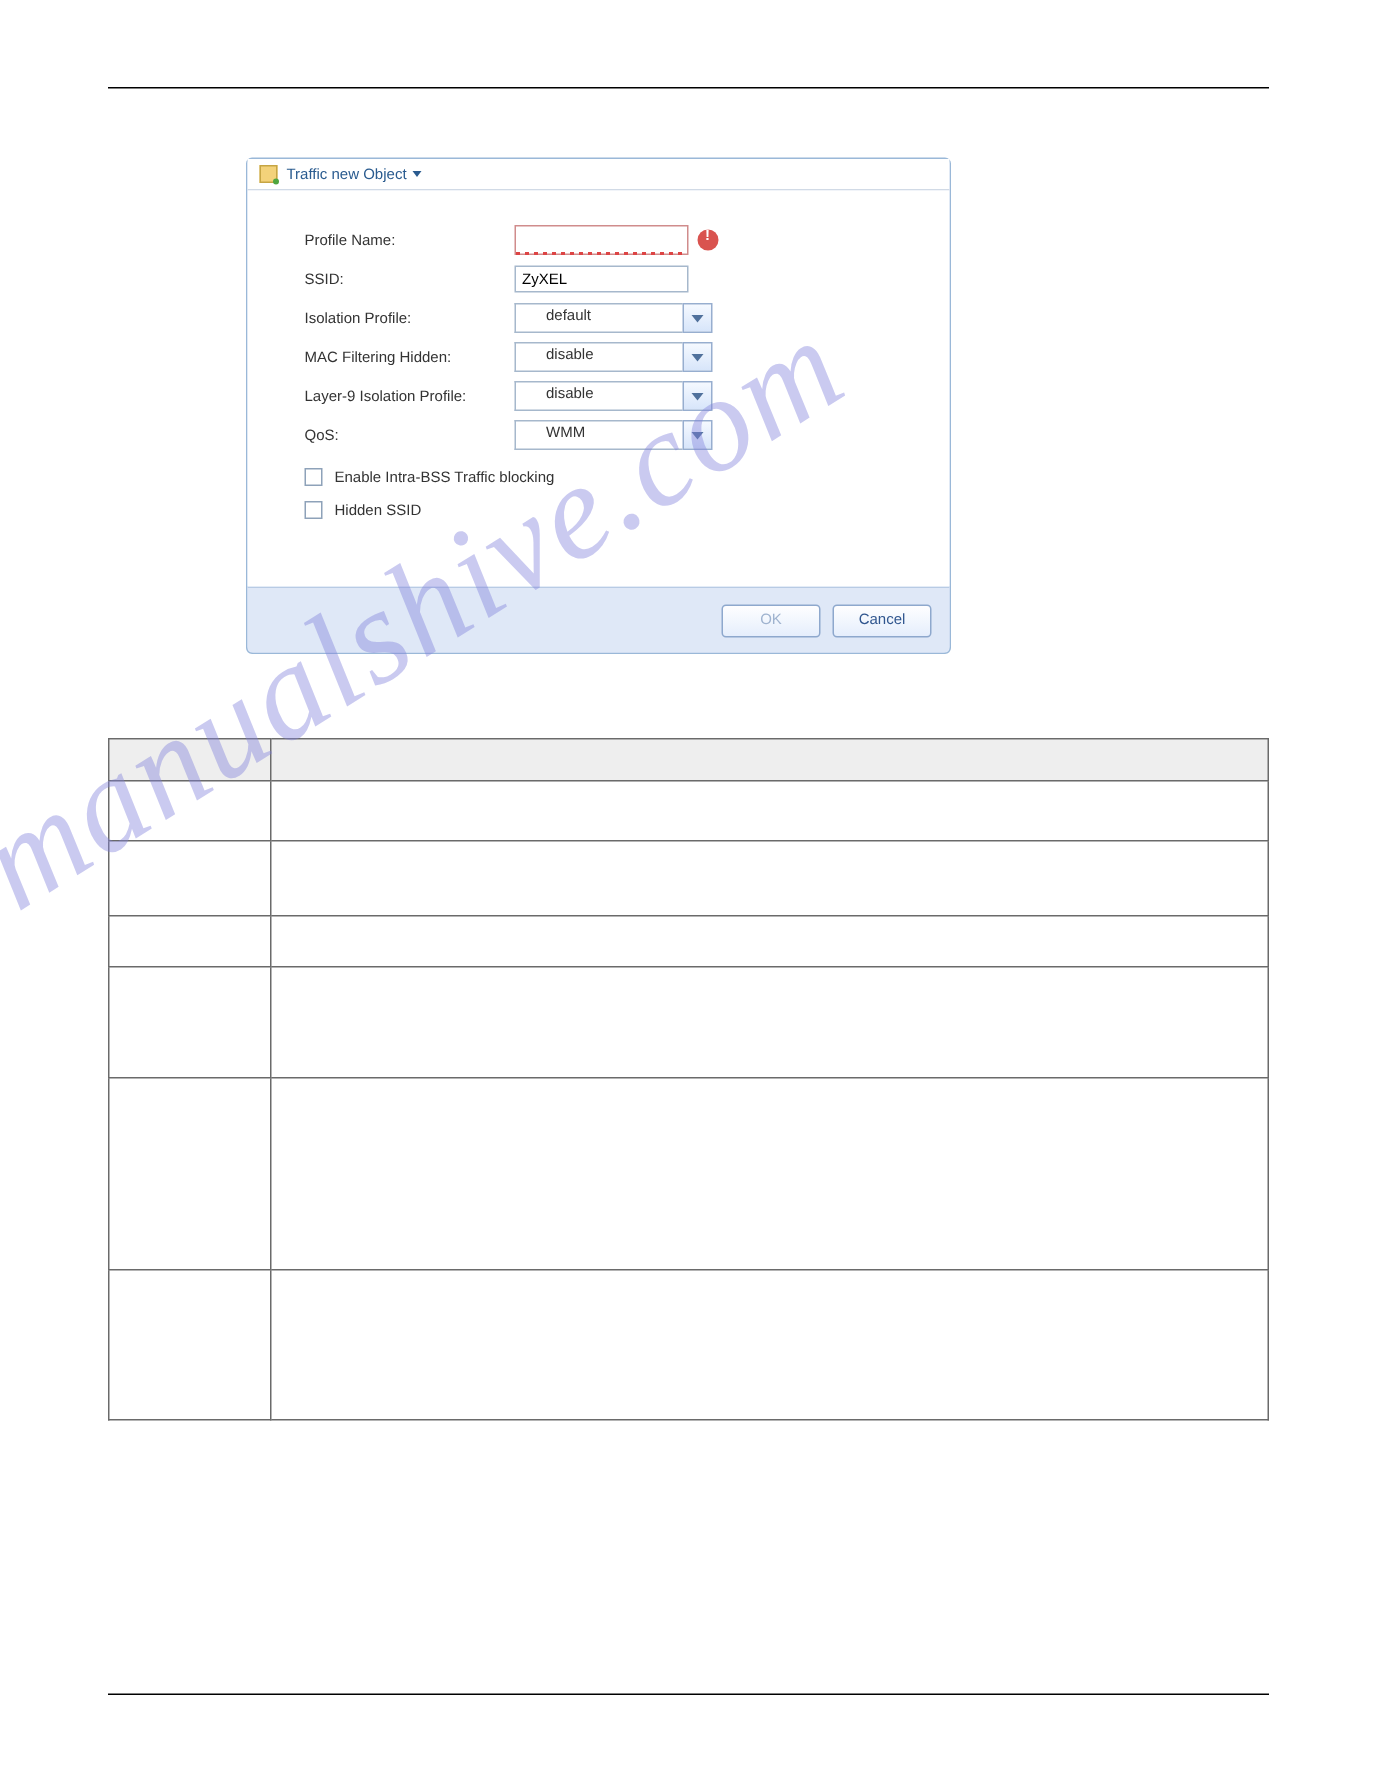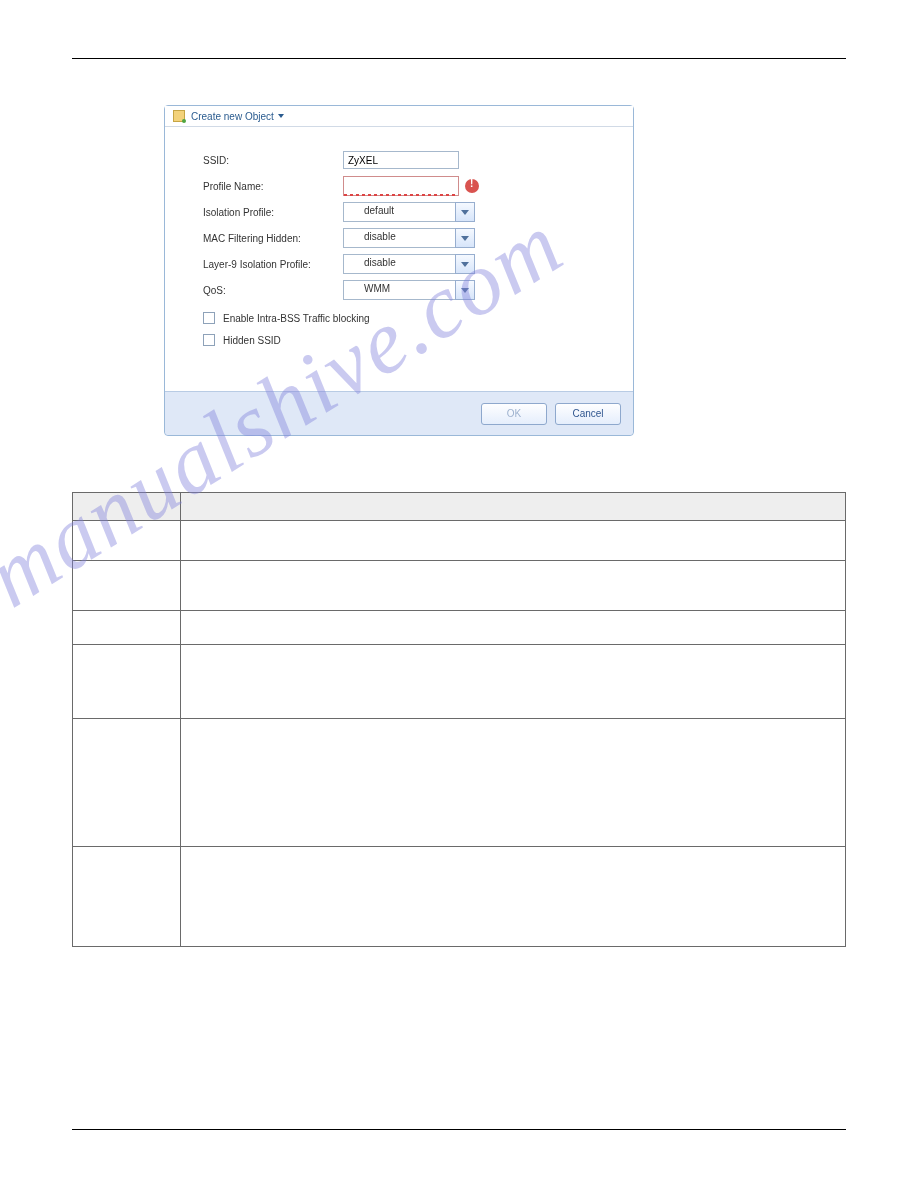--- a/index.html
+++ b/index.html
@@ -66,34 +66,34 @@
 </head>
 <body>
 
 <div class="page">
   <hr class="hr">
 
   <div class="dialogWrap">
     <div class="dialog">
       <div class="createbar">
         <span class="createicn"></span>
-        <span class="createtxt">Create new Object</span>
+        <span class="createtxt">Traffic new Object</span>
         <span class="dropcar"></span>
       </div>
       <div class="formArea">
 
         <div class="row">
-          <span class="lbl">SSID:</span>
-          <input class="txtIn" value="ZyXEL" style="">
+          <span class="lbl">Profile Name:</span>
+          <div class="wavy"></div>
+          <span class="errdot"></span>
         </div>
 
         <div class="row">
-          <span class="lbl">Profile Name:</span>
-          <div class="wavy"></div>
-          <span class="errdot"></span>
+          <span class="lbl">SSID:</span>
+          <input class="txtIn" value="ZyXEL" style="">
         </div>
 
         <div class="row">
           <span class="lbl">Isolation Profile:</span>
           <div class="combo">
             <div class="comboTxt">default</div>
             <div class="comboBtn">
                 <span class="carV"></span>
               </div>
           </div>

